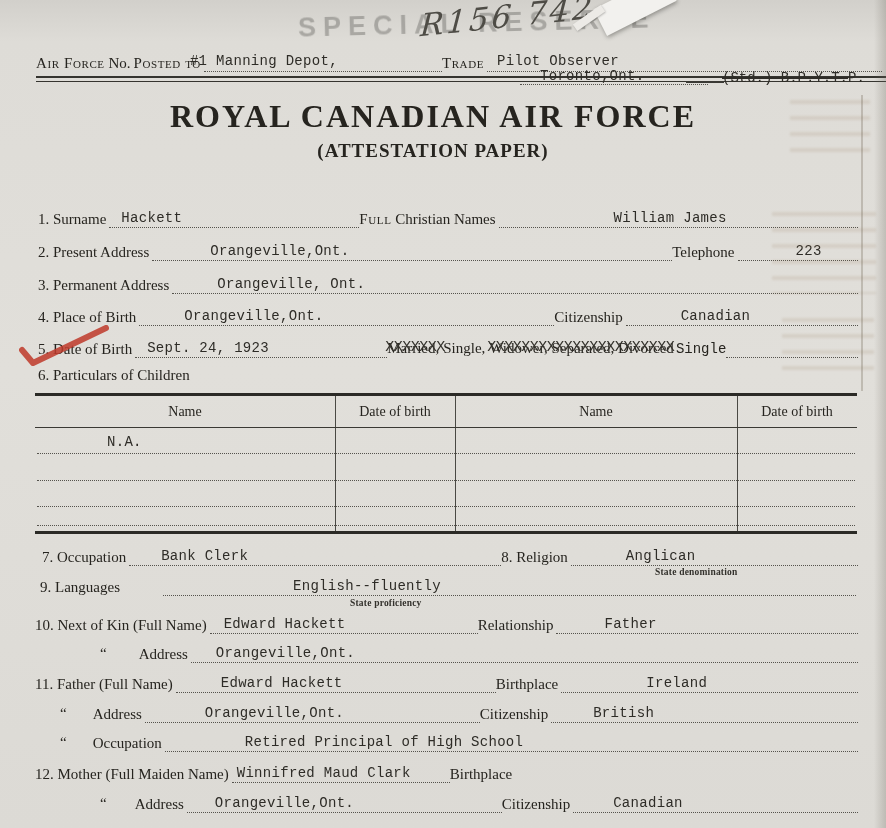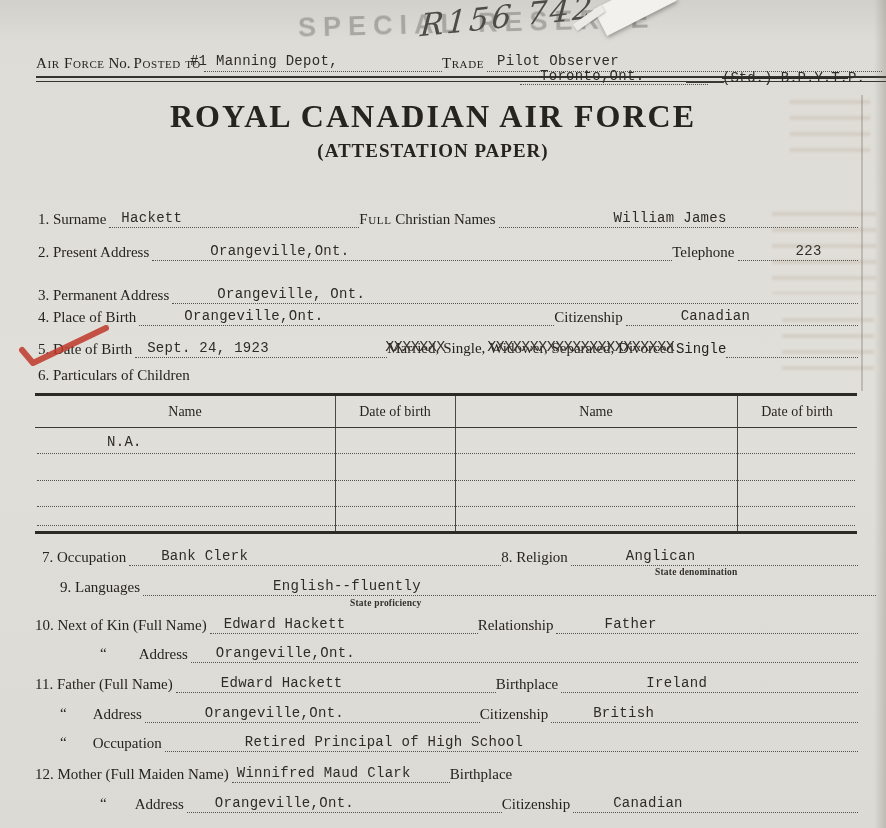--- a/index.html
+++ b/index.html
@@ -111,21 +111,21 @@
     <span class="lbl">2. Present Address</span>
     <span class="dots" style="flex:0 0 520px;">
       <span class="typed" style="left:58px;">Orangeville,Ont.</span>
     </span>
     <span class="lbl">Telephone</span>
     <span class="dots grow">
       <span class="typed" style="left:58px;">223</span>
     </span>
   </div>
 
-  <div class="row" style="left:38px;top:272px;width:820px;margin-top:10px;">
+  <div class="row" style="left:38px;top:272px;width:820px;">
     <span class="lbl">3. Permanent Address</span>
     <span class="dots grow">
       <span class="typed" style="left:45px;">Orangeville, Ont.</span>
     </span>
   </div>
 
   <div class="row" style="left:38px;top:304px;width:820px;">
     <span class="lbl">4. Place of Birth</span>
     <span class="dots" style="flex:0 0 415px;">
       <span class="typed" style="left:45px;">Orangeville,Ont.</span>
@@ -179,21 +179,21 @@
     <span class="dots" style="flex:0 0 372px;">
       <span class="typed" style="left:32px;">Bank Clerk</span>
     </span>
     <span class="lbl">8. Religion</span>
     <span class="dots grow">
       <span class="typed" style="left:55px;">Anglican</span>
     </span>
   </div>
   <div class="subnote" style="left:655px;top:567px;">State denomination</div>
 
-  <div class="row" style="left:60px;top:574px;width:816px;">
+  <div class="row" style="left:40px;top:574px;width:816px;gap:40px;">
     <span class="lbl">9. Languages</span>
     <span class="dots grow">
       <span class="typed" style="left:130px;">English--fluently</span>
     </span>
   </div>
   <div class="subnote" style="left:350px;top:598px;">State proficiency</div>
 
   <div class="row" style="left:35px;top:612px;width:823px;">
     <span class="lbl">10. Next of Kin (Full Name)</span>
     <span class="dots" style="flex:0 0 268px;">

